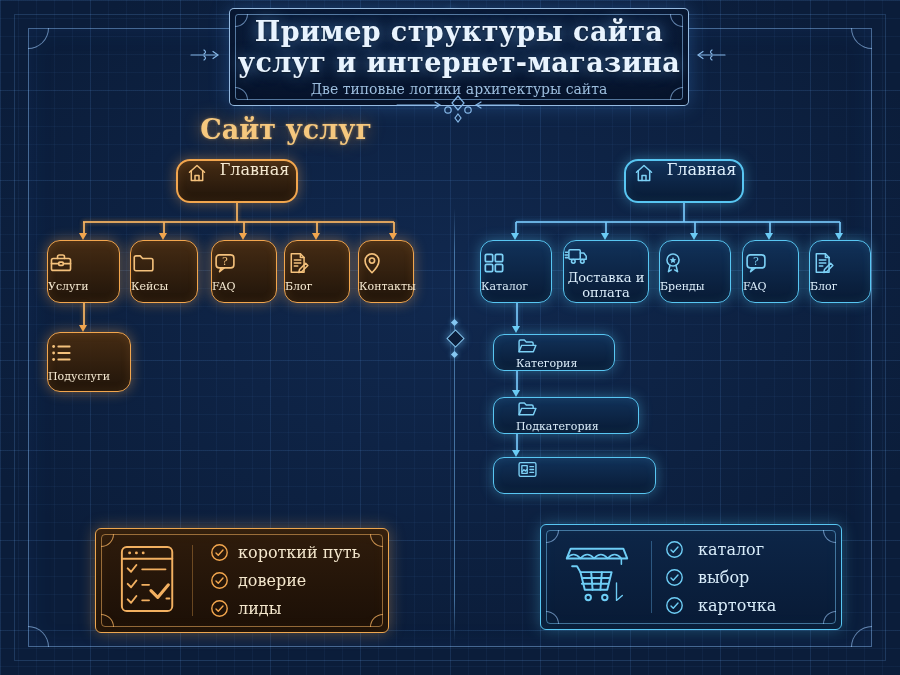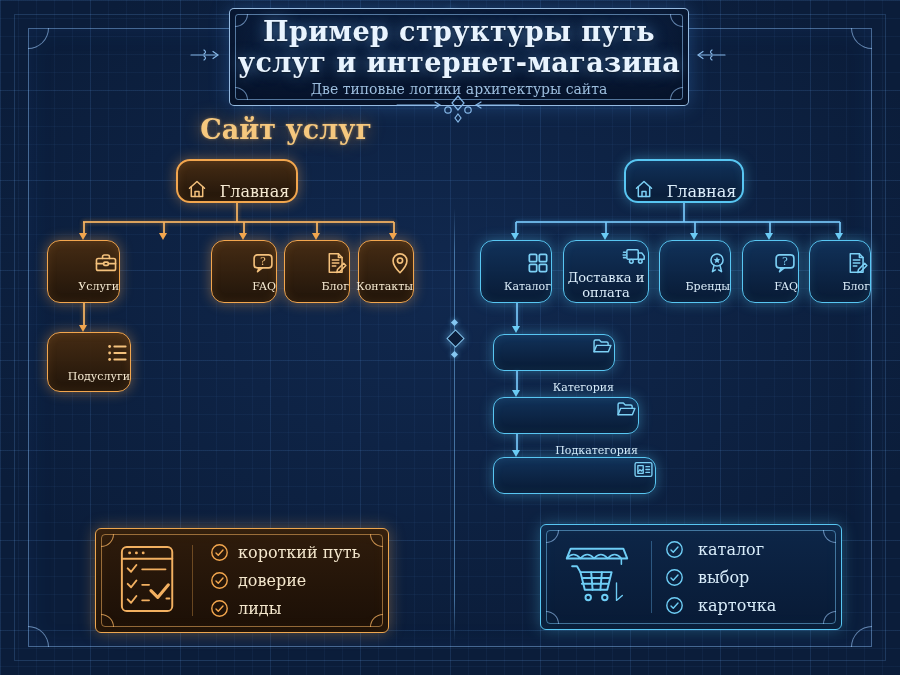--- a/index.html
+++ b/index.html
@@ -38,33 +38,33 @@
     font-size:14px;color:#9dbede;}
   .ornament{position:absolute;color:#86b8e8;}
   .top-star{left:447px;top:7px;font-size:11px;color:#bfe2ff;text-shadow:0 0 8px rgba(130,200,255,.9);}
   
   .col-heading{position:absolute;top:114px;width:300px;text-align:right;
     font-weight:700;font-size:27px;}
   .services-heading{left:72px;color:#f6c87e;text-shadow:0 0 16px rgba(240,160,60,.55),0 0 3px rgba(255,200,120,.4);}
   .shop-heading{left:532px;color:#8ed7ff;text-shadow:0 0 16px rgba(90,190,255,.55),0 0 3px rgba(150,220,255,.4);}
   
   .node{position:absolute;border-radius:13px;display:flex;flex-direction:column;
-        align-items:flex-end;justify-content:center;gap:5px;box-sizing:border-box;}
+        align-items:flex-start;justify-content:center;gap:5px;box-sizing:border-box;}
   .node.orange{border:1.5px solid #f2a64e;color:#f4c17c;
     background:linear-gradient(180deg,rgba(72,44,17,.95),rgba(33,20,8,.97));
     box-shadow:0 0 13px rgba(242,166,78,.42), inset 0 0 10px rgba(242,166,78,.13);}
   .node.blue{border:1.5px solid #58c6f2;color:#7cd0f5;
     background:linear-gradient(180deg,rgba(17,50,90,.95),rgba(8,26,52,.97));
     box-shadow:0 0 13px rgba(88,198,242,.4), inset 0 0 10px rgba(88,198,242,.12);}
   .nlabel{font-size:11px;text-align:center;line-height:1.15;}
   .node.orange .nlabel{color:#f6ead2;}
   .node.blue .nlabel{color:#dceefb;}
   .root{flex-direction:row;gap:11px;border-width:2px !important;border-radius:14px;}
   .root .nlabel{font-size:16px;}
-  .chip{gap:24px;justify-content:flex-start;padding-left:13px;border-radius:11px;}
+  .chip{gap:0;justify-content:flex-start;padding-left:22px;border-radius:11px;}
   .nicon{width:26px;height:26px;display:block;}
   .root .nicon{width:24px;height:24px;}
   .chip .nicon{width:23px;height:23px;}
   
   .hline,.vline{position:absolute;}
   .hline{height:1.5px;}
   .vline{width:1.5px;}
   .line-o{background:rgba(242,176,97,.9);box-shadow:0 0 4px rgba(240,160,60,.5);}
   .line-b{background:rgba(120,200,250,.85);box-shadow:0 0 4px rgba(90,190,255,.45);}
   .arr{position:absolute;width:0;height:0;border-left:4.5px solid transparent;border-right:4.5px solid transparent;}
@@ -120,21 +120,21 @@
   <div class="ornament top-star">✦</div>
 
   <div class="banner">
     <div class="banner-inner">
       <div class="corner tl c-sm"></div>
       <div class="corner tr c-sm"></div>
       <div class="corner bl c-sm"></div>
       <div class="corner br c-sm"></div>
     </div>
     <div class="title">
-      <div>Пример структуры путь</div>
+      <div>Пример структуры сайта</div>
       <div>услуг и интернет-магазина</div>
     </div>
     <div class="subtitle">Две типовые логики архитектуры сайта</div>
   </div>
 
   <svg class="ornament" style="left:190px;top:46px;width:34px;height:18px;" viewBox="0 0 34 18">
     <g fill="none" stroke="currentColor" stroke-width="1.2" stroke-linecap="round">
       <path d="M1 9h26"></path>
         <path d="M23 5.5 28 9l-5 3.5"></path>
         <path d="M14 4q3 2 0 4"></path>
@@ -193,20 +193,26 @@
 
   <div class="node orange" style="left:47px;top:240px;width:73px;height:63px;">
     <span class="nicon"><svg viewBox="0 0 24 24" width="100%" height="100%" fill="none" stroke="currentColor" stroke-width="1.5" stroke-linecap="round" stroke-linejoin="round">
           <rect x="3.2" y="7.8" width="17.6" height="11" rx="1.6"></rect>
           <path d="M8.8 7.8V6.2a1.6 1.6 0 0 1 1.6-1.6h3.2a1.6 1.6 0 0 1 1.6 1.6v1.6"></path>
           <path d="M3.2 12.6h6.6m4.4 0h6.6"></path>
           <rect x="9.9" y="11.2" width="4.2" height="3" rx="0.9"></rect>
         </svg></span>
     <span class="nlabel">Услуги</span>
   </div>
+  <div class="node orange" style="left:130px;top:240px;width:68px;height:63px;">
+    <span class="nicon"><svg viewBox="0 0 24 24" width="100%" height="100%" fill="none" stroke="currentColor" stroke-width="1.5" stroke-linecap="round" stroke-linejoin="round">
+          <path d="M3 17.6V7a1.6 1.6 0 0 1 1.6-1.6h3.9l2.2 2.4h7.9A1.6 1.6 0 0 1 20.2 9.4v8.2a1.6 1.6 0 0 1-1.6 1.6H4.6A1.6 1.6 0 0 1 3 17.6Z"></path>
+        </svg></span>
+    <span class="nlabel">Кейсы</span>
+  </div>
   <div class="node orange" style="left:211px;top:240px;width:66px;height:63px;">
     <span class="nicon"><svg viewBox="0 0 24 24" width="100%" height="100%" fill="none" stroke="currentColor" stroke-width="1.5" stroke-linecap="round" stroke-linejoin="round">
           <rect x="3.8" y="4.5" width="16.4" height="12" rx="3"></rect>
           <path d="M8.5 16.5 7 20l4.3-3.5"></path>
           <text x="12" y="13.8" text-anchor="middle" font-size="10" font-family="DejaVu Serif,serif" fill="currentColor" stroke="none">?</text>
         </svg></span>
     <span class="nlabel">FAQ</span>
   </div>
   <div class="node orange" style="left:284px;top:240px;width:66px;height:63px;">
     <span class="nicon"><svg viewBox="0 0 24 24" width="100%" height="100%" fill="none" stroke="currentColor" stroke-width="1.4" stroke-linecap="round" stroke-linejoin="round">

